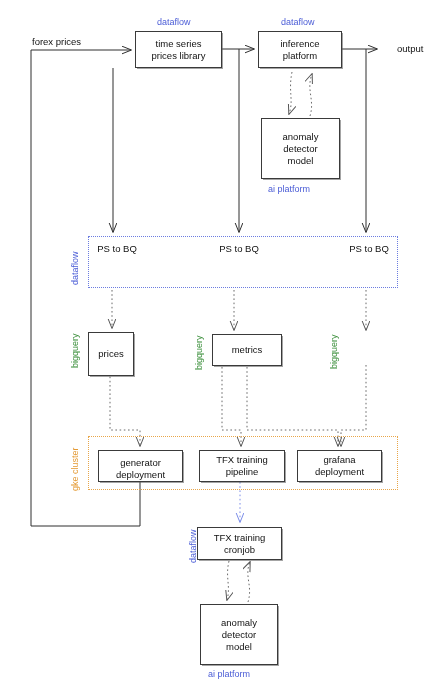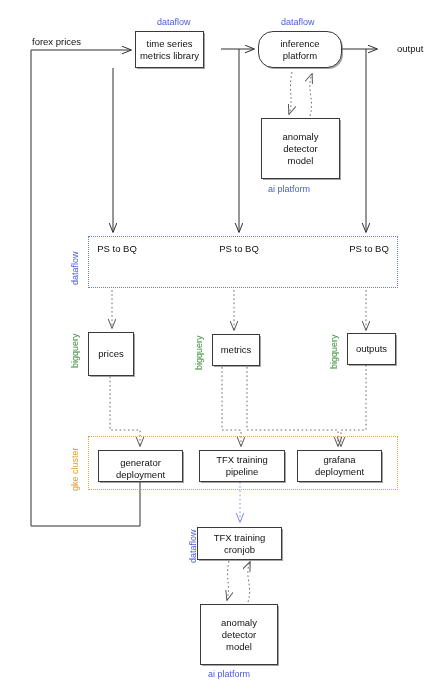--- a/index.html
+++ b/index.html
@@ -126,28 +126,28 @@
 
     <g stroke="#6a6a6a" stroke-width="1" fill="none" stroke-dasharray="1.6,2.6">
       <path d="M229,561 C225,578 231,586 227,600" marker-end="url(#ahd)"></path>
       <path d="M248,602 C253,586 244,576 250,562" marker-end="url(#ahd)"></path>
     </g>
   </svg>
 
   <div class="group group-dataflow" style="left:88px; top:236px; width:310px; height:52px;"></div>
   <div class="group group-gke" style="left:88px; top:436px; width:310px; height:54px;"></div>
 
-  <div class="node" style="left:135px; top:31px; width:69px; height:37px;">
+  <div class="node" style="left:135px; top:31px; width:87px; height:37px;">
     <div>
       <span>time series</span>
-      <span>metrics library</span>
-    </div>
-  </div>
-
-  <div class="node" style="left:258px; top:31px; width:84px; height:37px;border-radius:15px;">
+      <span>prices library</span>
+    </div>
+  </div>
+
+  <div class="node" style="left:258px; top:31px; width:84px; height:37px;">
     <div>
       <span>inference</span>
       <span>platform</span>
     </div>
   </div>
 
   <div class="node" style="left:261px; top:118px; width:79px; height:61px;">
     <div>
       <span>anomaly</span>
       <span>detector</span>
@@ -170,27 +170,24 @@
   <div class="plain-label" style="left:349px; top:243px; width:40px; text-align:center;">
     <span>PS</span>
     <span>to</span>
     <span>BQ</span>
   </div>
 
   <div class="node" style="left:88px; top:332px; width:46px; height:44px;">
     <span>prices</span>
   </div>
 
-  <div class="node" style="left:212px; top:334px; width:48px; height:32px;">
+  <div class="node" style="left:212px; top:334px; width:70px; height:32px;">
     <span>metrics</span>
   </div>
 
-  <div class="node" style="left:347px; top:333px; width:49px; height:32px;">
-    <span>outputs</span>
-  </div>
 
   <div class="node" style="left:98px; top:450px; width:85px; height:32px;align-items:flex-end;">
     <div>
       <span>generator</span>
       <span>deployment</span>
     </div>
   </div>
 
   <div class="node" style="left:199px; top:450px; width:86px; height:32px;">
     <div>

